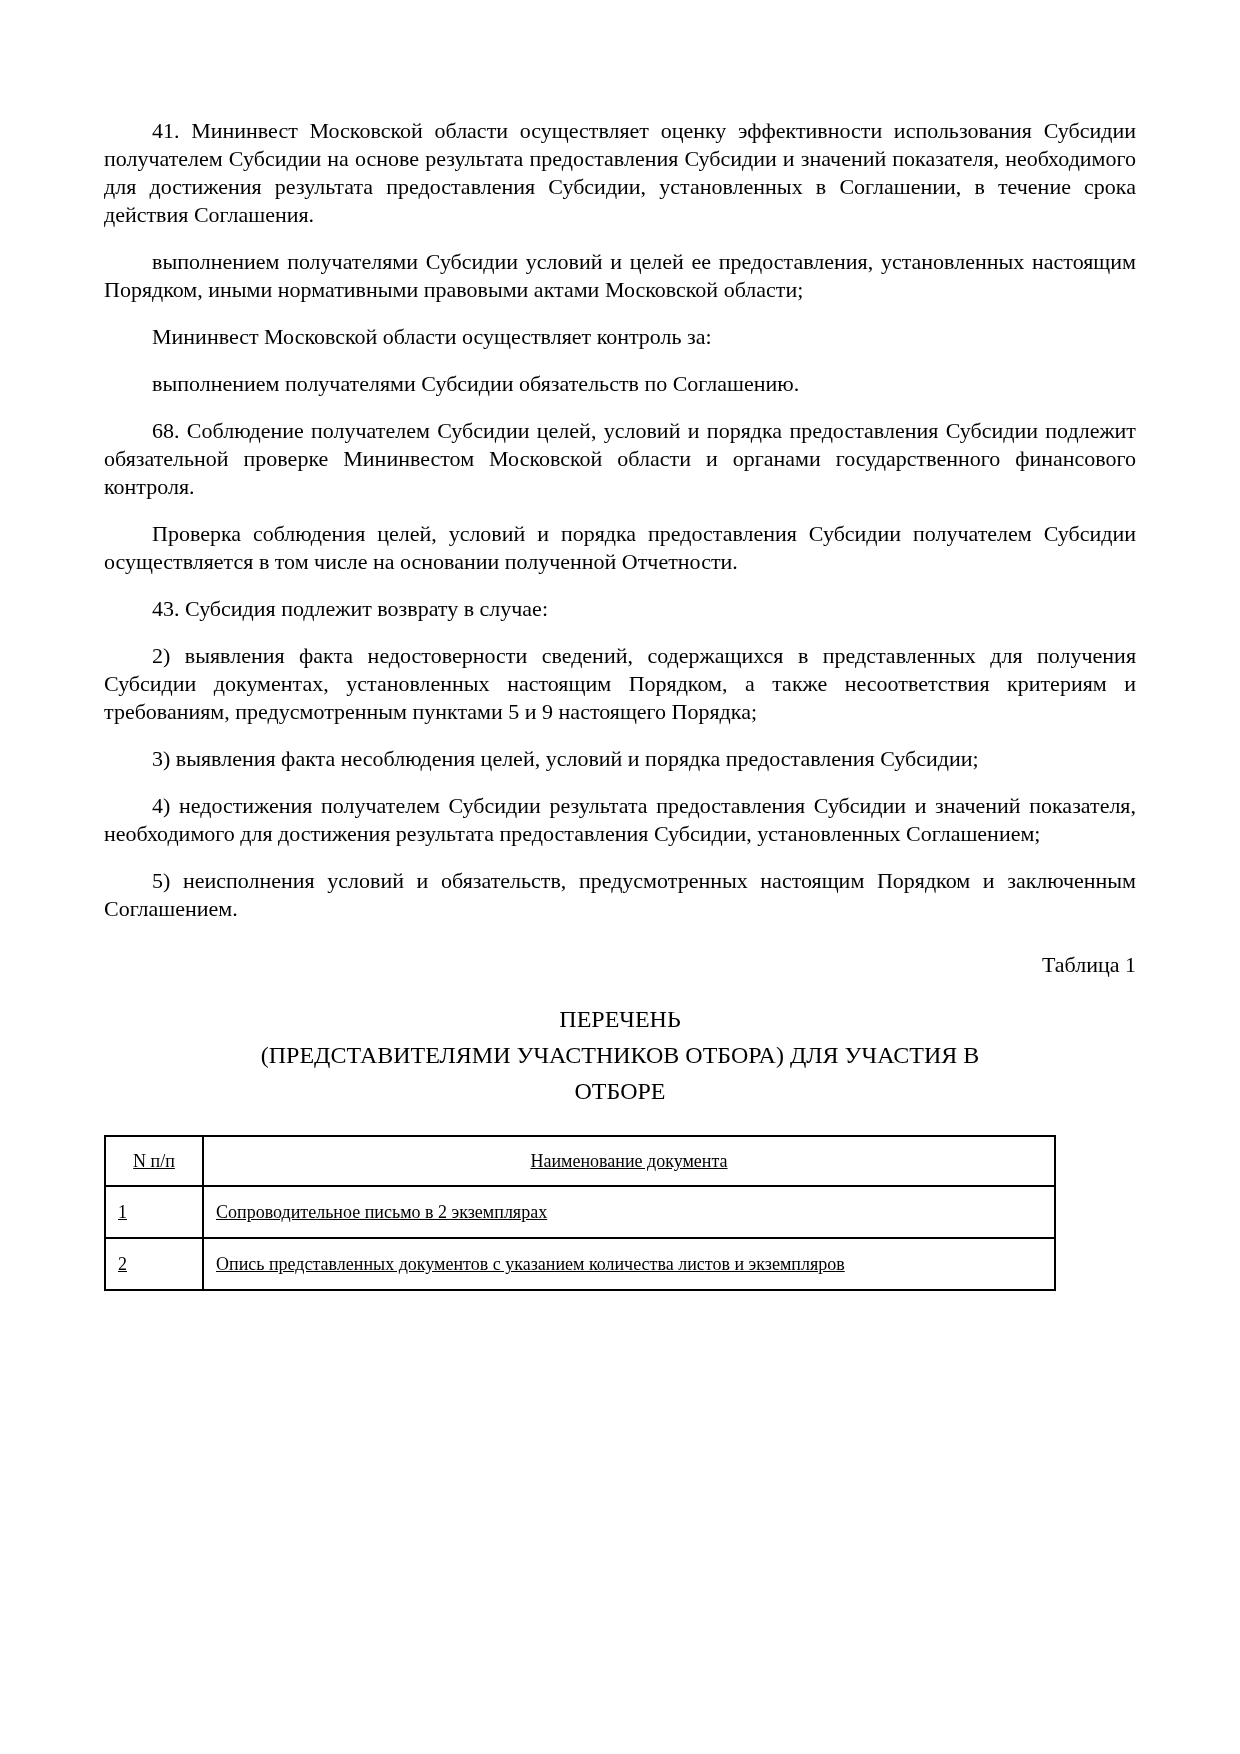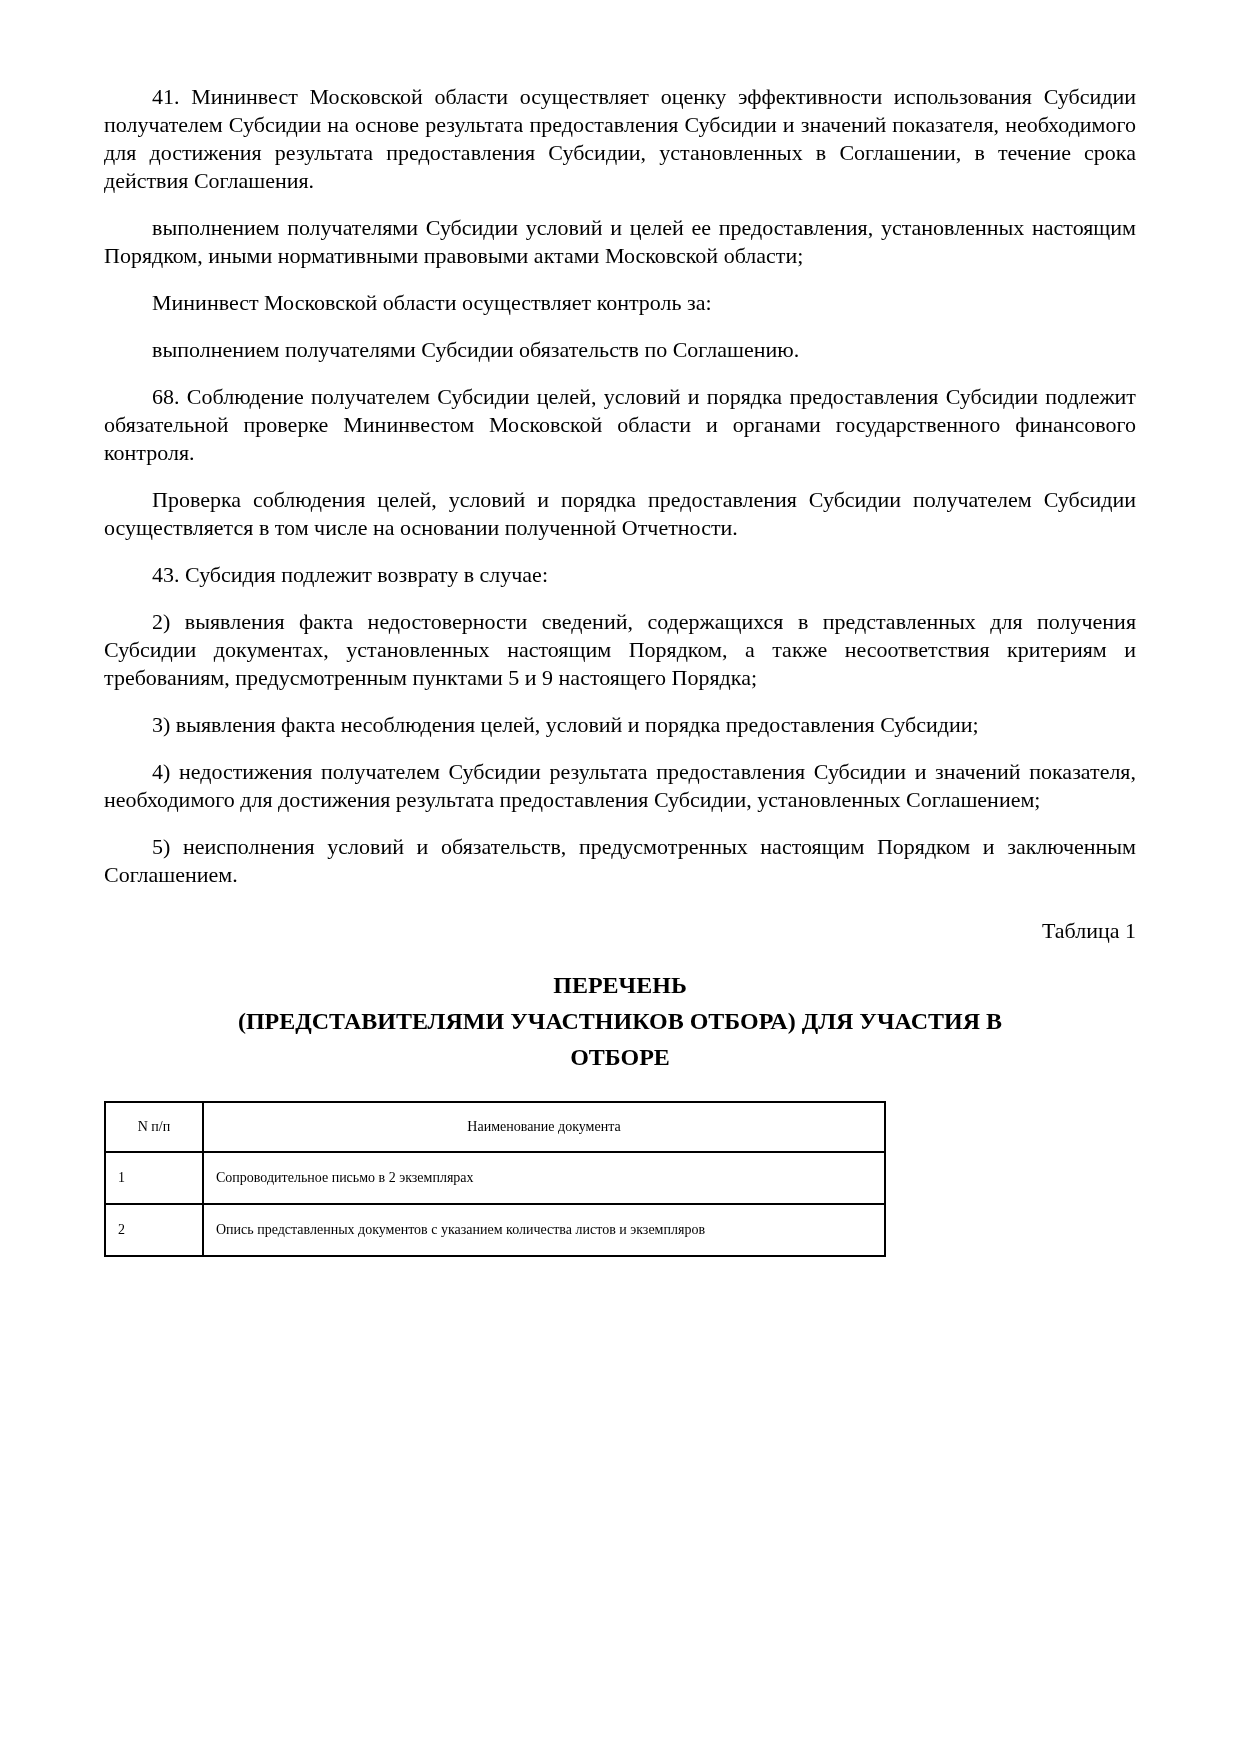--- a/index.html
+++ b/index.html
@@ -10,44 +10,45 @@
   .page {
     position: relative;
     width: 1240px;
     min-height: 1754px;
     box-sizing: border-box;
     background: #ffffff;
     color: #000000;
     font-family: "Liberation Serif", "DejaVu Serif", serif;
     font-size: 22px;
     line-height: 28px;
-    padding: 83px 104px 60px 104px;
+    padding: 117px 104px 60px 104px;
   }
   .para {
     margin: 0 0 19px 0;
     text-align: justify;
     text-indent: 48px;
   }
   .table-label {
     margin: 28px 0 22px 0;
     text-align: right;
     text-indent: 0;
   }
   .table-title {
-    font-weight: bold;
+    font-weight: normal;
     font-size: 24px;
     line-height: 36px;
     text-align: center;
     margin: 0 0 26px 0;
   }
   table.doc-table {
     border-collapse: collapse;
-    width: 782px;
-    font-size: 14px;
+    width: 952px;
+    font-size: 18px;
     line-height: 28px;
+    text-decoration: underline;
   }
   table.doc-table th,
   table.doc-table td {
     border: 2px solid #000000;
     padding: 9px 12px;
     vertical-align: middle;
   }
   table.doc-table th {
     font-weight: normal;
     text-align: center;

